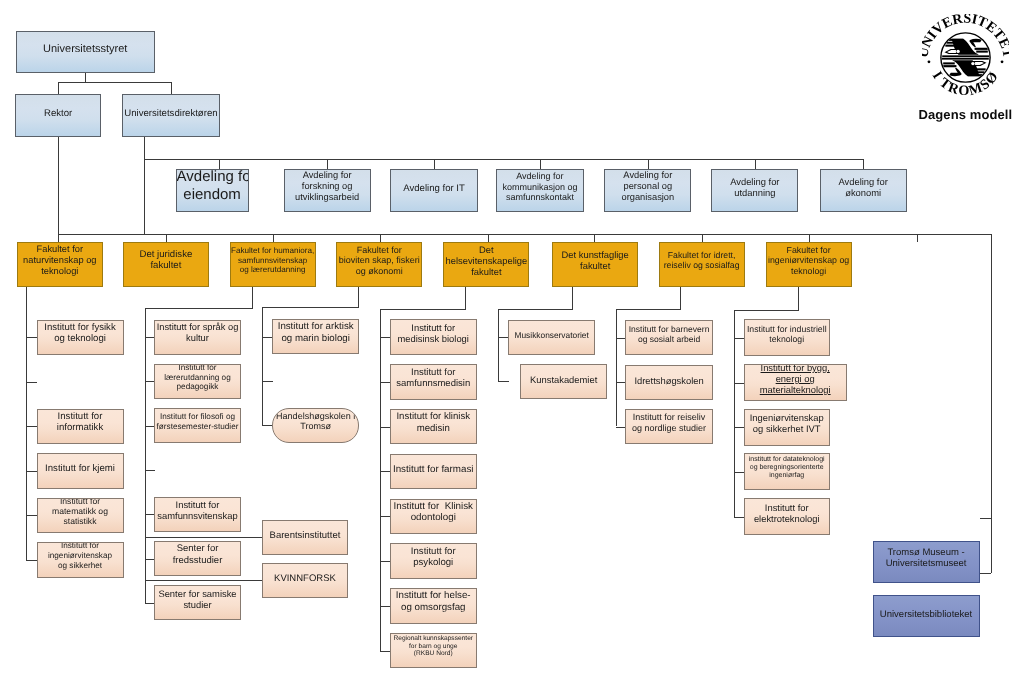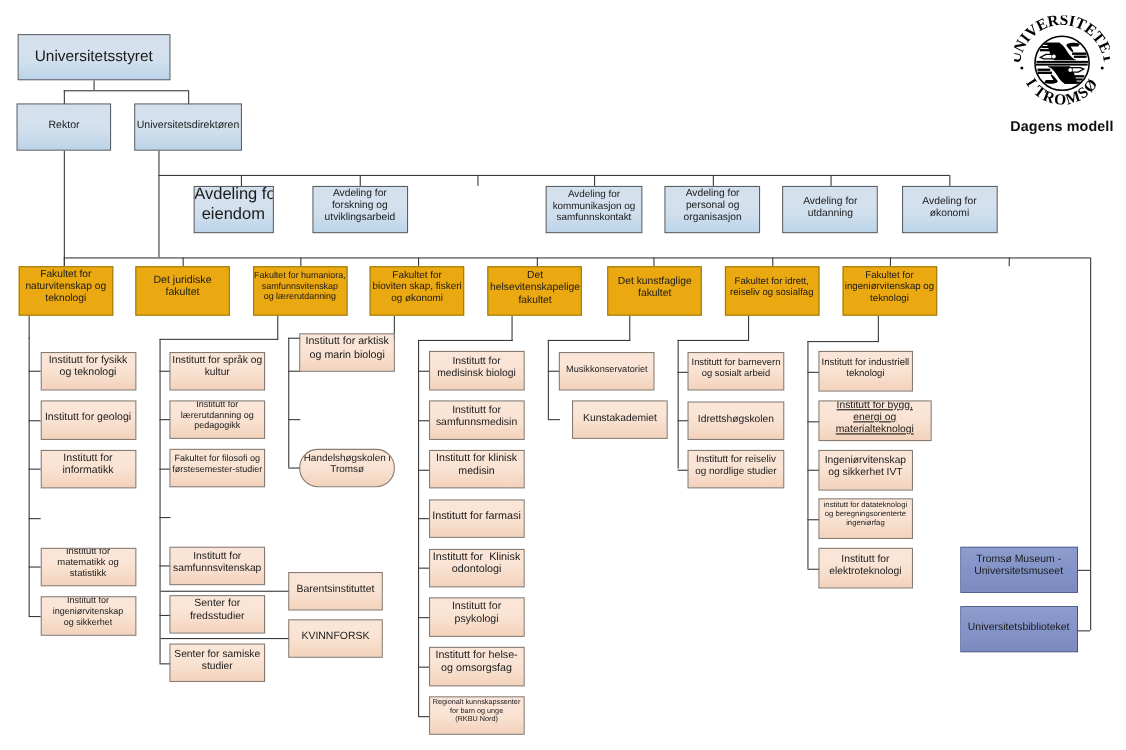--- a/index.html
+++ b/index.html
@@ -13,21 +13,21 @@
   .box>span{display:block;width:100%;padding:0 1px;}
   .box{padding-bottom:8px;}
   .box.one{padding-bottom:4px;}
   .blue{background:linear-gradient(180deg,#d3dfea 0%,#d5e1ee 32%,#d0dfed 60%,#bbd4e9 100%);
         border:1px solid #5a6068;}
   .orange{background:#eaa811;border:1px solid #9d7a10;}
   .cream{background:#f3de8e;border:1px solid #b59843;}
   .peach{background:linear-gradient(180deg,#fae6d8 0%,#fae4d5 38%,#f8e0cf 58%,#f3d2bb 100%);
          border:1px solid #877a70;}
   .purple{background:linear-gradient(180deg,#8d9dcd 0%,#8594c8 45%,#8190c5 70%,#7a8abf 100%);
-          border:1px solid #40528a;}
+          border:1px solid #40528a;margin-top:44px;}
   .ln{position:absolute;background:#3a3a3a;}
   .hl{height:1px;}
   .vl{width:1px;}
   #title{position:absolute;font-weight:bold;font-size:13px;color:#0d0d0d;letter-spacing:0.1px;}
   #logo{position:absolute;}
 </style>
 </head>
 <body>
 
 <div id="stage">
@@ -109,39 +109,42 @@
 <div class="ln hl" style="left:733.8px;top:310.1px;width:64.9px;"></div>
 <div class="ln vl" style="left:733.8px;top:310.1px;height:206.5px;"></div>
 <div class="ln hl" style="left:733.8px;top:337.8px;width:10.9px;"></div>
 <div class="ln hl" style="left:733.8px;top:382.5px;width:10.9px;"></div>
 <div class="ln hl" style="left:733.8px;top:427.2px;width:10.9px;"></div>
 <div class="ln hl" style="left:733.8px;top:471.9px;width:10.9px;"></div>
 <div class="ln hl" style="left:733.8px;top:516.6px;width:10.9px;"></div>
 <div class="ln hl" style="left:145.5px;top:537.2px;width:117.8px;"></div>
 <div class="ln hl" style="left:145.5px;top:580.4px;width:117.8px;"></div>
 
-<div class="box blue one" style="left:15.5px;top:30.9px;width:139.5px;height:41.7px;font-size:14px;line-height:1.17;">
+<div class="box blue one" style="left:15.5px;top:30.9px;width:139.5px;height:41.7px;font-size:11px;line-height:1.17;">
       <span>Universitetsstyret</span>
     </div>
 <div class="box blue one" style="left:15.2px;top:94.4px;width:86.0px;height:42.2px;font-size:9.6px;line-height:1.17;">
       <span>Rektor</span>
     </div>
 <div class="box blue one" style="left:122.3px;top:94.4px;width:97.3px;height:42.6px;font-size:9.6px;line-height:1.17;">
       <span>Universitetsdirektøren</span>
     </div>
 
 <div class="box blue" style="left:175.6px;top:169.2px;width:73px;height:43.2px;font-size:15px;line-height:1.17;align-items:flex-end;">
       <span>Avdeling for bygg og
 eiendom</span>
     </div>
 <div class="box blue" style="left:283.5px;top:169.2px;width:87.3px;height:43.2px;font-size:9.3px;line-height:1.17;">
       <span>Avdeling for
 forskning og
 utviklingsarbeid</span>
     </div>
+<div class="box blue one" style="left:390.4px;top:169.2px;width:87.3px;height:43.2px;font-size:9.6px;line-height:1.17;">
+      <span>Avdeling for IT</span>
+    </div>
 <div class="box blue" style="left:496.3px;top:169.2px;width:87.3px;height:43.2px;font-size:9.0px;line-height:1.17;">
       <span>Avdeling for
 kommunikasjon og
 samfunnskontakt</span>
     </div>
 <div class="box blue" style="left:604.2px;top:169.2px;width:87.3px;height:43.2px;font-size:9.3px;line-height:1.17;">
       <span>Avdeling for
 personal og
 organisasjon</span>
     </div>
@@ -189,26 +192,26 @@
 <div class="box orange" style="left:765.6px;top:241.8px;width:86.0px;height:45.2px;font-size:8.8px;line-height:1.17;">
       <span>Fakultet for
 ingeniørvitenskap og
 teknologi</span>
     </div>
 
 <div class="box peach" style="left:36.5px;top:319.5px;width:87.0px;height:35.5px;font-size:9.6px;line-height:1.17;">
       <span>Institutt for fysikk
 og teknologi</span>
     </div>
-<div class="box peach one" style="left:36.5px;top:364.0px;width:87.0px;height:35.5px;font-size:9.6px;line-height:1.17;">
-      <span>Institutt for geologi</span>
-    </div>
 <div class="box peach" style="left:36.5px;top:408.5px;width:87.0px;height:35.5px;font-size:9.6px;line-height:1.17;">
       <span>Institutt for
 informatikk</span>
+    </div>
+<div class="box peach one" style="left:36.5px;top:453.0px;width:87.0px;height:35.5px;font-size:9.6px;line-height:1.17;">
+      <span>Institutt for kjemi</span>
     </div>
 <div class="box peach" style="left:36.5px;top:497.5px;width:87.0px;height:35.5px;font-size:8.6px;line-height:1.17;">
       <span>Institutt for
 matematikk og
 statistikk</span>
     </div>
 <div class="box peach" style="left:36.5px;top:542.0px;width:87.0px;height:35.5px;font-size:8.2px;line-height:1.17;">
       <span>Institutt for
 ingeniørvitenskap
 og sikkerhet</span>
@@ -216,36 +219,36 @@
 <div class="box peach" style="left:154.2px;top:319.5px;width:86.6px;height:35.2px;font-size:9.3px;line-height:1.17;">
       <span>Institutt for språk og
 kultur</span>
     </div>
 <div class="box peach" style="left:154.2px;top:363.8px;width:86.6px;height:35.2px;font-size:8.2px;line-height:1.17;">
       <span>Institutt for
 lærerutdanning og
 pedagogikk</span>
     </div>
 <div class="box peach" style="left:154.2px;top:408.1px;width:86.6px;height:35.2px;font-size:8.2px;line-height:1.17;">
-      <span>Fakultet for filosofi og
+      <span>Institutt for filosofi og
 førstesemester-studier</span>
     </div>
 <div class="box peach" style="left:154.2px;top:496.7px;width:86.6px;height:35.2px;font-size:9.4px;line-height:1.17;">
       <span>Institutt for
 samfunnsvitenskap</span>
     </div>
 <div class="box peach" style="left:154.2px;top:541.0px;width:86.6px;height:35.2px;font-size:9.5px;line-height:1.17;">
       <span>Senter for
 fredsstudier</span>
     </div>
 <div class="box peach" style="left:154.2px;top:585.3px;width:86.6px;height:35.2px;font-size:9.4px;line-height:1.17;">
       <span>Senter for samiske
 studier</span>
     </div>
-<div class="box peach" style="left:272.3px;top:303px;width:86.7px;height:35.0px;font-size:9.7px;line-height:1.17;">
+<div class="box peach" style="left:272.3px;top:319.0px;width:86.7px;height:35.0px;font-size:9.7px;line-height:1.17;">
       <span>Institutt for arktisk
 og marin biologi</span>
     </div>
 <div class="box peach" style="left:272.3px;top:407.6px;width:86.7px;height:35.0px;font-size:9.0px;line-height:1.17;border-radius:17px;">
       <span>Handelshøgskolen i
 Tromsø</span>
     </div>
 <div class="box peach" style="left:389.9px;top:319.3px;width:86.7px;height:35.5px;font-size:9.4px;line-height:1.17;">
       <span>Institutt for
 medisinsk biologi</span>

